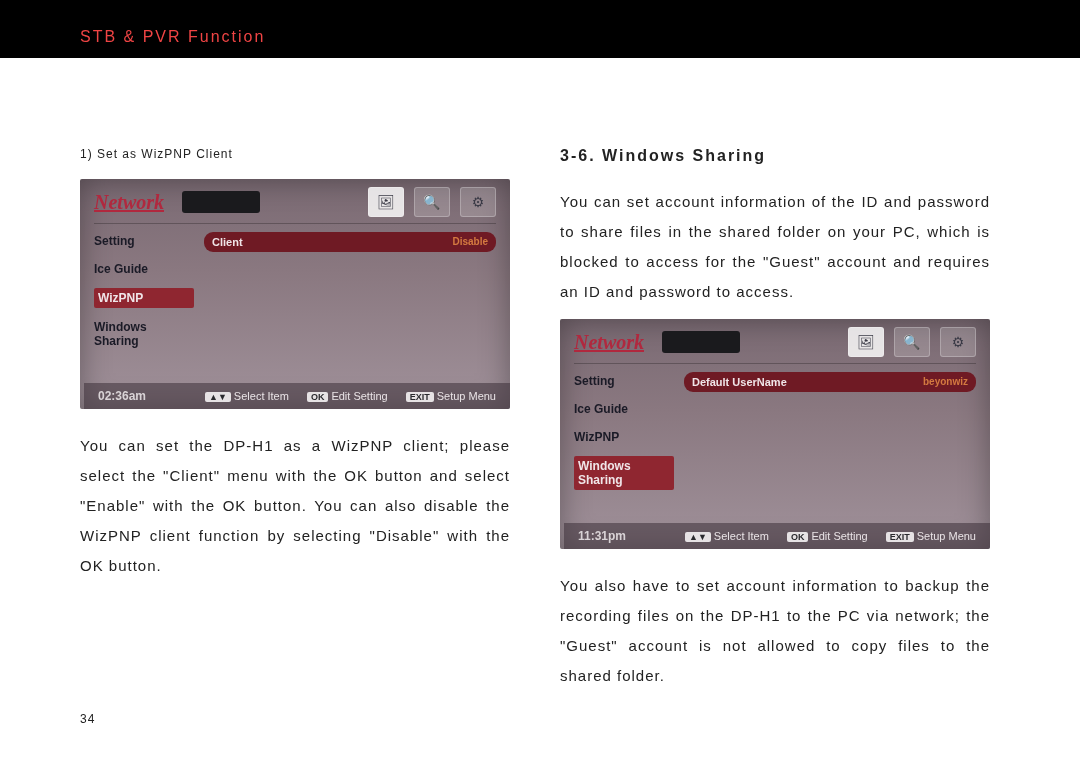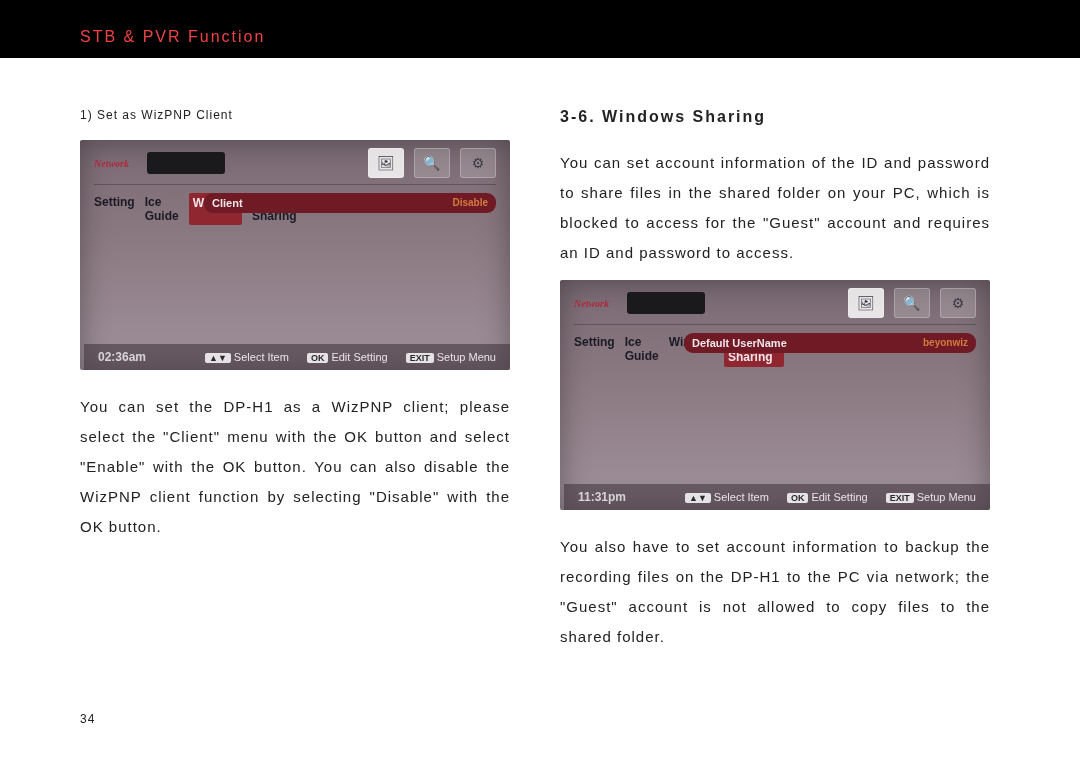--- a/index.html
+++ b/index.html
@@ -24,20 +24,21 @@
     box-sizing: border-box;
   }
   .content {
     display: flex;
     gap: 50px;
     padding: 50px 60px 0 80px;
     box-sizing: border-box;
   }
   .col {
     width: 430px;
+    margin-top: 39px;
   }
   .subhead {
     font-size: 12px;
     letter-spacing: 1px;
     margin-bottom: 18px;
   }
   .section-title {
     font-size: 16px;
     font-weight: bold;
     letter-spacing: 2px;
@@ -65,23 +66,24 @@
   .tv-top {
     display: flex;
     align-items: center;
     padding: 8px 14px 6px 14px;
     gap: 10px;
   }
   .tv-logo {
     color: #b0283e;
     font-style: italic;
     font-weight: bold;
-    font-size: 10px;
+    font-size: 20px;
     font-family: "Comic Sans MS", cursive;
     margin-right: 8px;
+    text-decoration: underline;
   }
   .tv-device {
     width: 78px;
     height: 22px;
     background: #1a1a1d;
     border-radius: 3px;
     margin-right: auto;
   }
   .tv-icon {
     width: 34px;
@@ -102,21 +104,21 @@
     margin: 0 14px 2px 14px;
   }
   .tv-body {
     display: flex;
     padding: 6px 14px 0 14px;
     gap: 10px;
   }
   .tv-side {
     width: 100px;
     display: flex;
-    flex-direction: row;
+    flex-direction: column;
     gap: 10px;
   }
   .side-item {
     color: #1a1a26;
     font-size: 12px;
     font-weight: bold;
     padding: 2px 0;
   }
   .side-item.hi {
     background: #8f2630;

